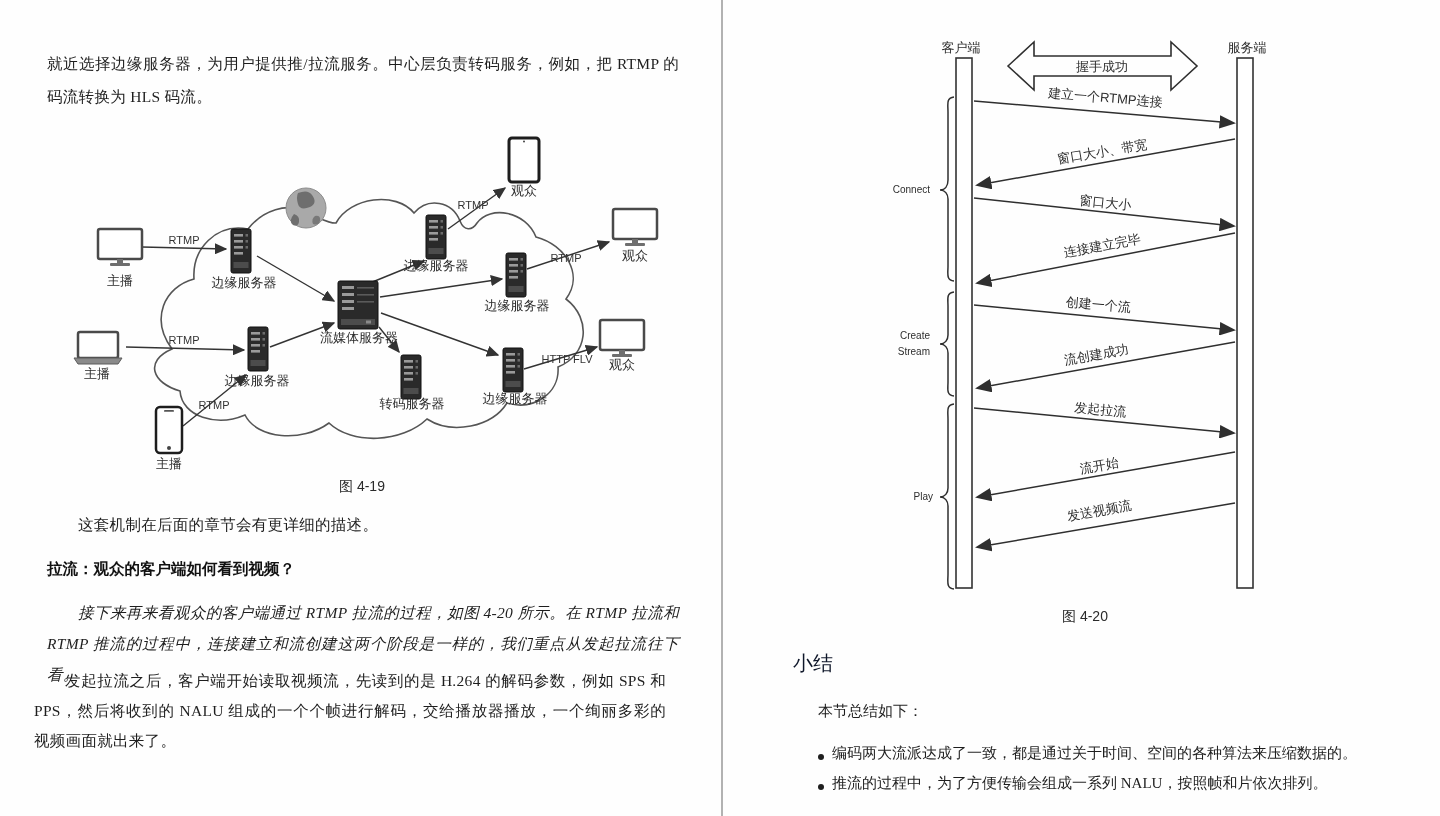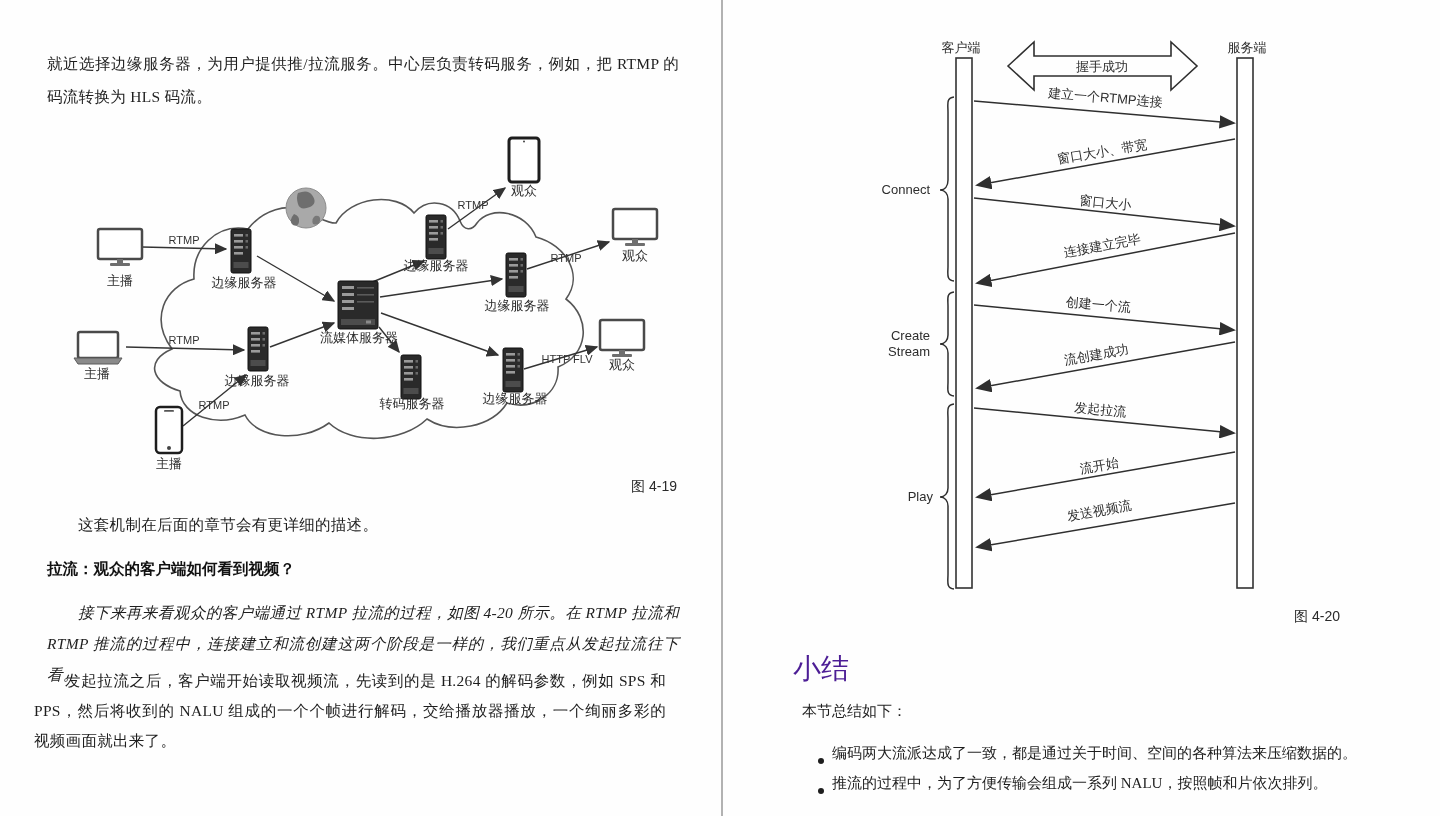--- a/index.html
+++ b/index.html
@@ -14,34 +14,34 @@
     letter-spacing:.3px;margin:0;color:#1e1e1e;
   }
   .para.tight{line-height:31px;font-style:italic;}
   .para.tighter{line-height:30px;}
   .indent{text-indent:2em;}
   .subhead{
     font-family:"Liberation Sans","DejaVu Sans",sans-serif;
     font-weight:bold;font-size:15.5px;color:#111;margin:0;
   }
   .fig-caption{
-    text-align:right;font-size:14px;color:#2a2a2a;
+    text-align:center;font-size:14px;color:#2a2a2a;
     font-family:"Liberation Sans","DejaVu Sans",sans-serif;
   }
   .divider{width:2px;background:#b2b2b2;top:0;height:816px;}
   .phase-label{
     font-family:"Liberation Sans","DejaVu Sans",sans-serif;
-    font-size:13px;color:#2d2d2d;text-align:right;line-height:16px;
+    font-size:10px;color:#2d2d2d;text-align:right;line-height:16px;
   }
   .summary-title{
     font-family:"Liberation Sans","DejaVu Sans",sans-serif;
-    font-size:28px;color:#4c1d95;
+    font-size:20px;color:#0f172a;
   }
   .summary-intro{font-size:15px;color:#1e1e1e;}
-  .bullet-row{display:flex;align-items:flex-end;font-size:15px;color:#1e1e1e;line-height:22px;}
+  .bullet-row{display:flex;align-items:center;font-size:15px;color:#1e1e1e;line-height:22px;}
   .bullet-dot{
     width:6px;height:6px;border-radius:50%;background:#1e1e1e;
     margin:8px 8px 0 0;flex:0 0 auto;
   }
   svg text{fill:#2b2b2b;}
   .flabel{font-family:"Liberation Sans","DejaVu Sans",sans-serif;font-size:13px;}
   .slabel{font-family:"Liberation Sans","DejaVu Sans",sans-serif;font-size:11px;fill:#333;}
   .mlabel{font-family:"Liberation Sans","DejaVu Sans",sans-serif;font-size:13px;fill:#2d2d2d;}
   .endpoint{font-family:"Liberation Sans","DejaVu Sans",sans-serif;font-size:13px;fill:#2d2d2d;}
 </style>
@@ -237,21 +237,21 @@
   </svg>
 
   <div class="abs phase-label" style="left:143px;top:182px;width:64px;">Connect</div>
   <div class="abs phase-label" style="left:143px;top:328px;width:64px;">Create Stream</div>
   <div class="abs phase-label" style="left:146px;top:489px;width:64px;">Play</div>
 
   <div class="abs fig-caption" style="left:107px;top:608px;width:510px;">图 4-20</div>
 
   <div class="abs summary-title" style="left:70px;top:650px;">小结</div>
 
-  <div class="abs summary-intro" style="left:79px;top:702px;">本节总结如下：</div>
+  <div class="abs summary-intro" style="left:95px;top:702px;">本节总结如下：</div>
 
   <div class="abs bullet-row" style="left:95px;top:742px;width:560px;">
     <span class="bullet-dot"></span>
     <span>编码两大流派达成了一致，都是通过关于时间、空间的各种算法来压缩数据的。</span>
   </div>
   <div class="abs bullet-row" style="left:95px;top:772px;width:560px;">
     <span class="bullet-dot"></span>
     <span>推流的过程中，为了方便传输会组成一系列 NALU，按照帧和片依次排列。</span>
   </div>
 </div>

